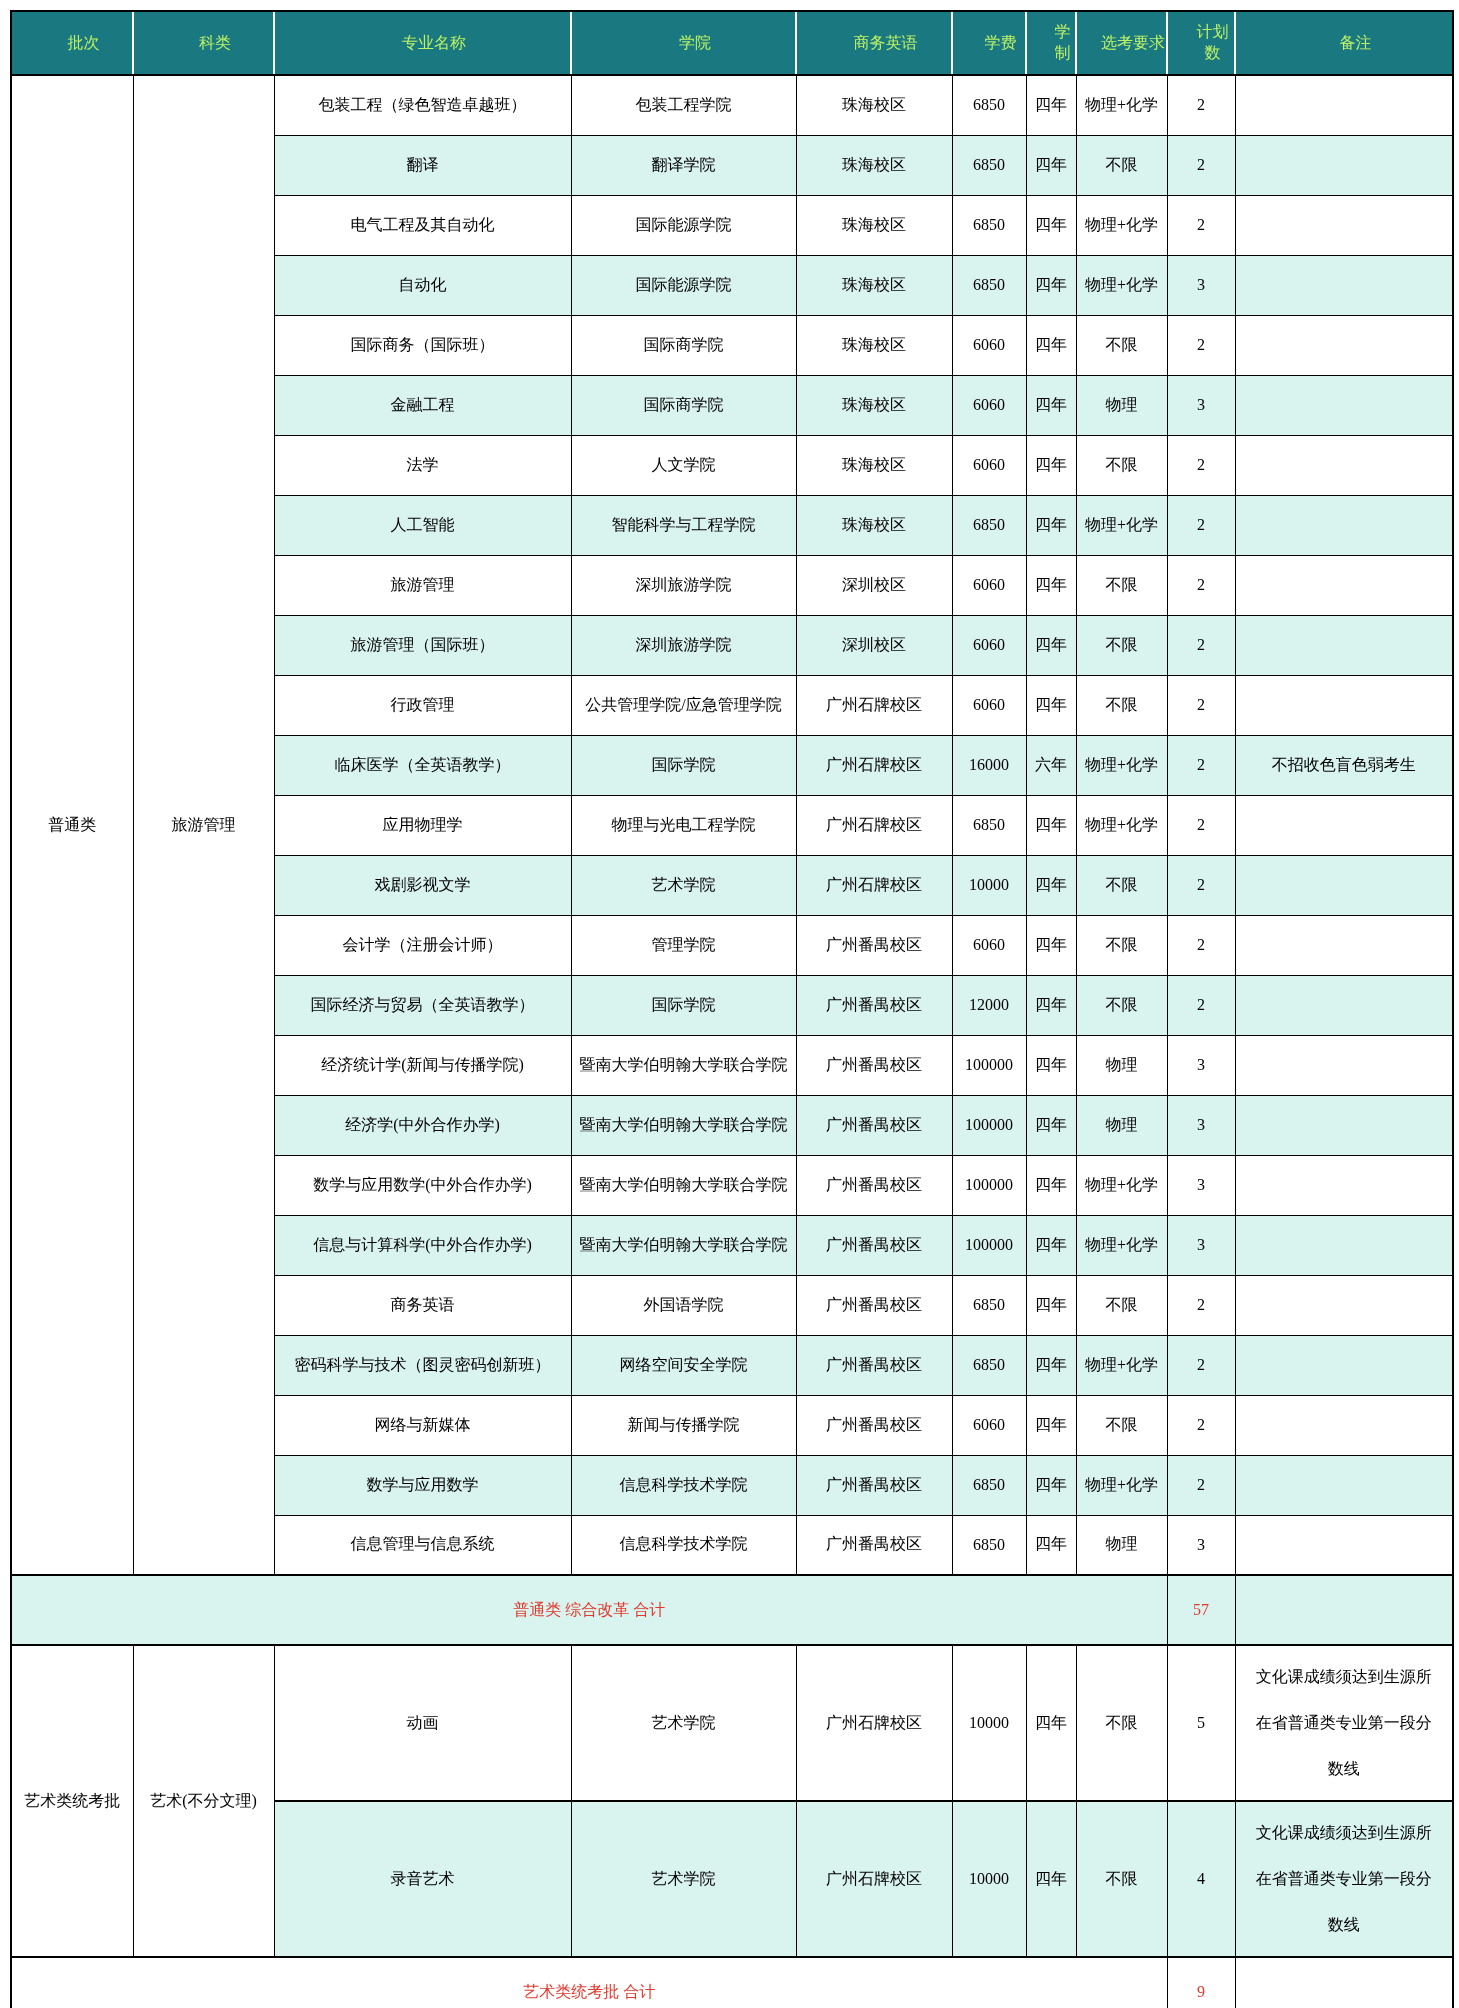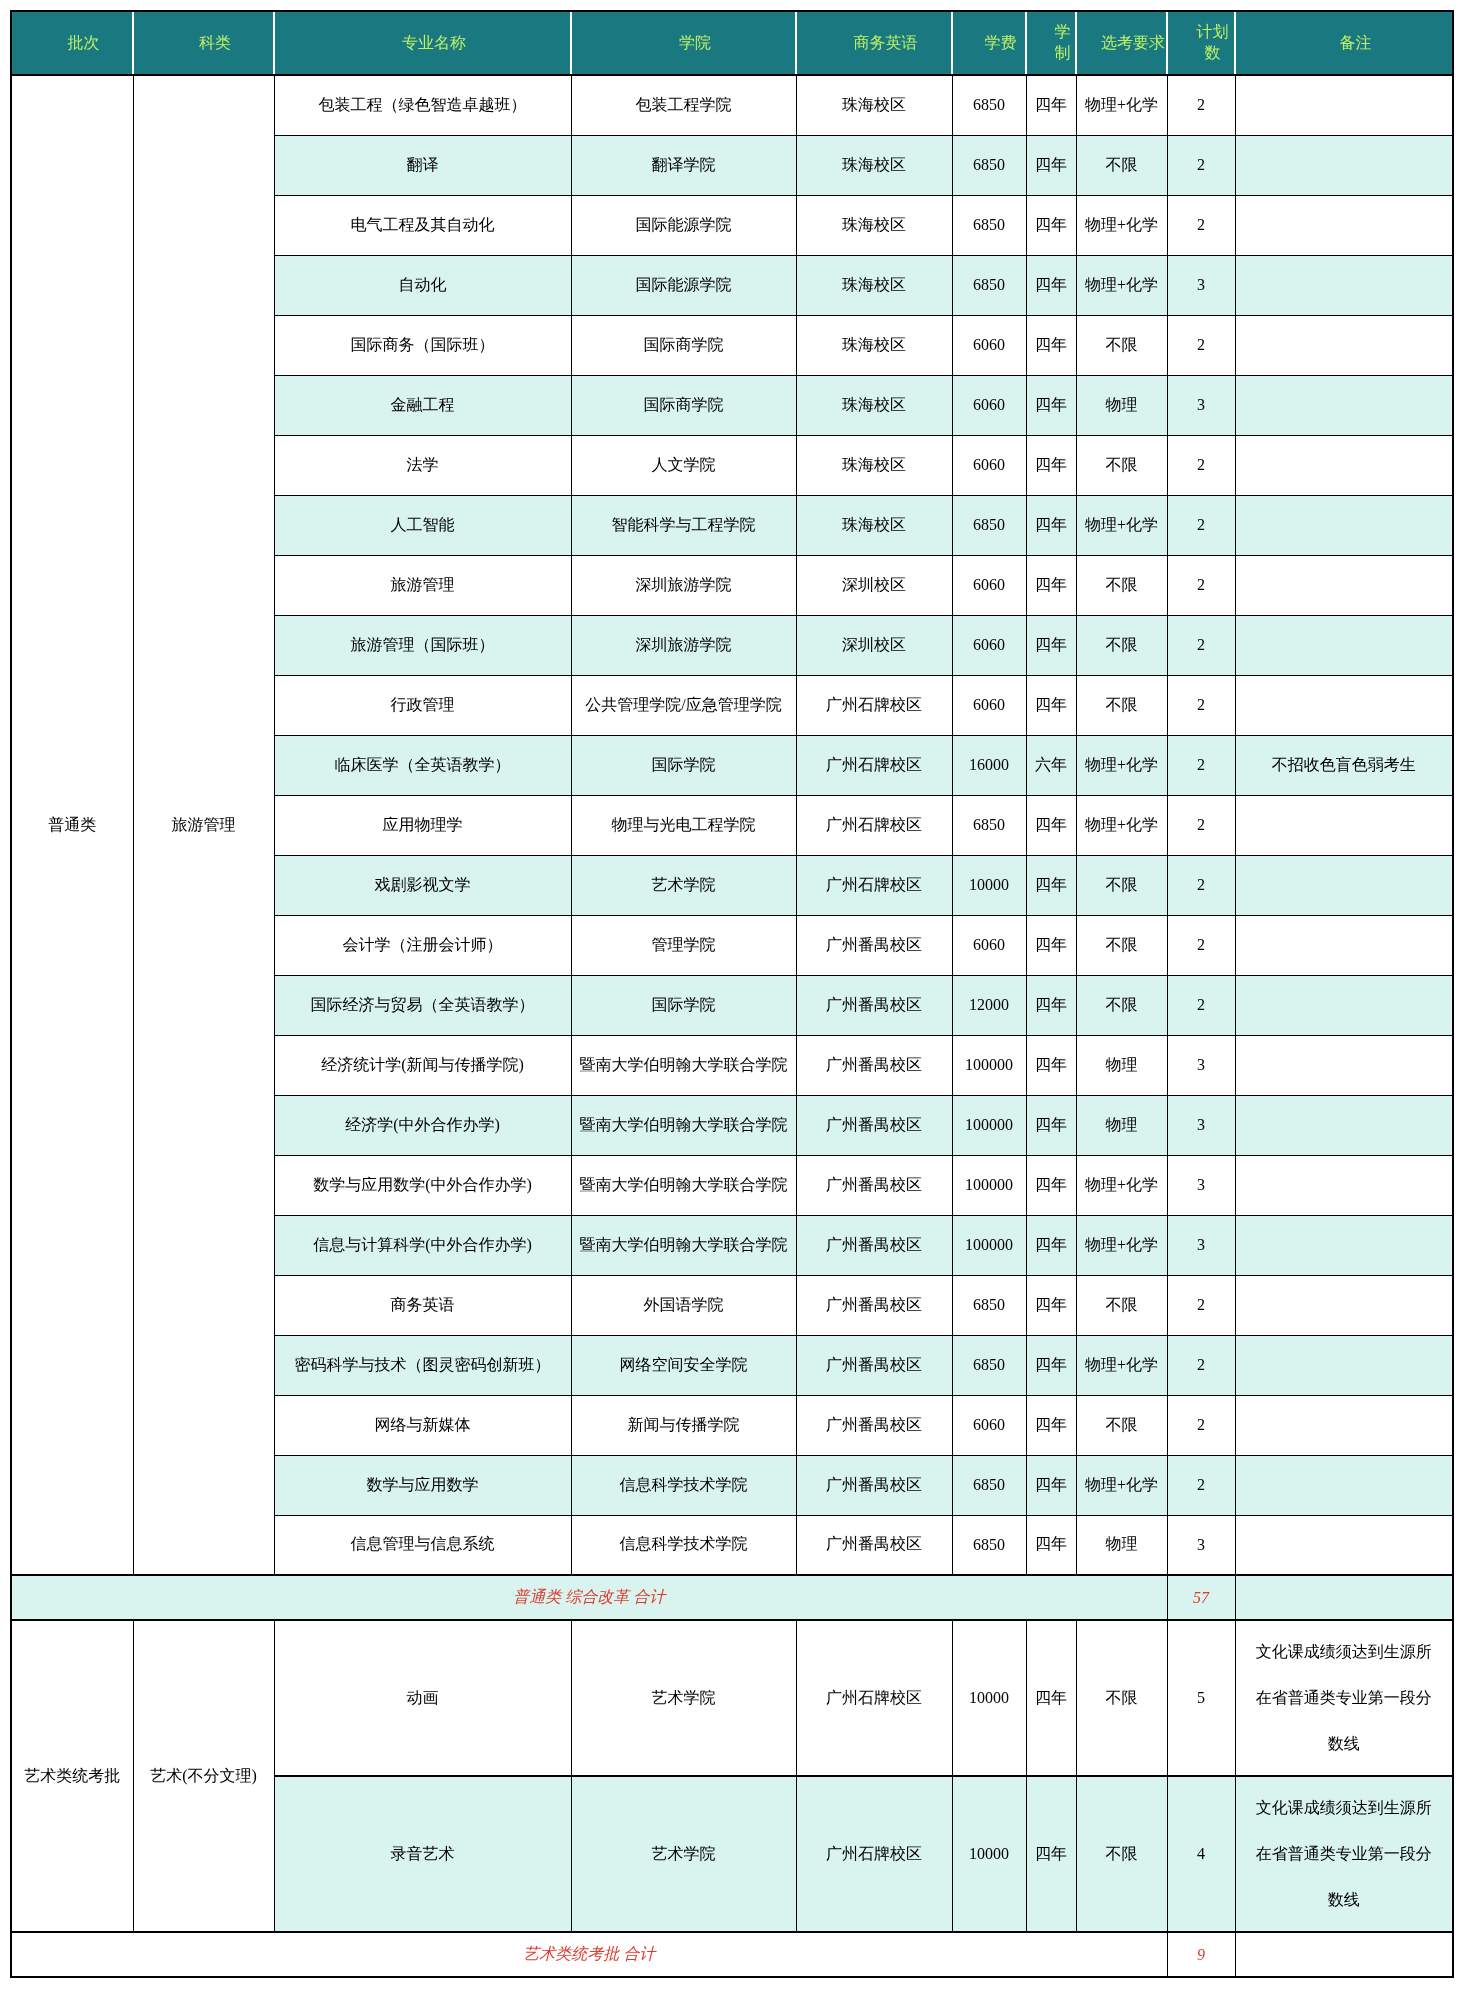--- a/index.html
+++ b/index.html
@@ -40,21 +40,21 @@
     overflow:hidden;
   }
   tr.data-row{height:60px;}
   tr.mint td{background:var(--mint,#d9f3ee);}
   tr.white td{background:#ffffff;}
   td.nowrap{white-space:nowrap;}
   td.cell-remark{padding:8px 20px;}
   tr.tall{height:138px;}
   tr.tall td{border-top-width:2px;border-bottom-width:2px;}
   tr.tall td.cell-remark{line-height:46px;margin-left:40px;}
-  tr.summary-row{height:45px;font-style:italic;}
+  tr.summary-row{height:70px;}
   tr.summary-row td{
     border-top-width:2px;border-bottom-width:2px;
     color:var(--red,#e03a2e);
   }
   
   td.cell-batch,td.cell-category{background:#ffffff !important;white-space:nowrap;}
 </style>
 </head>
 <body>
 

